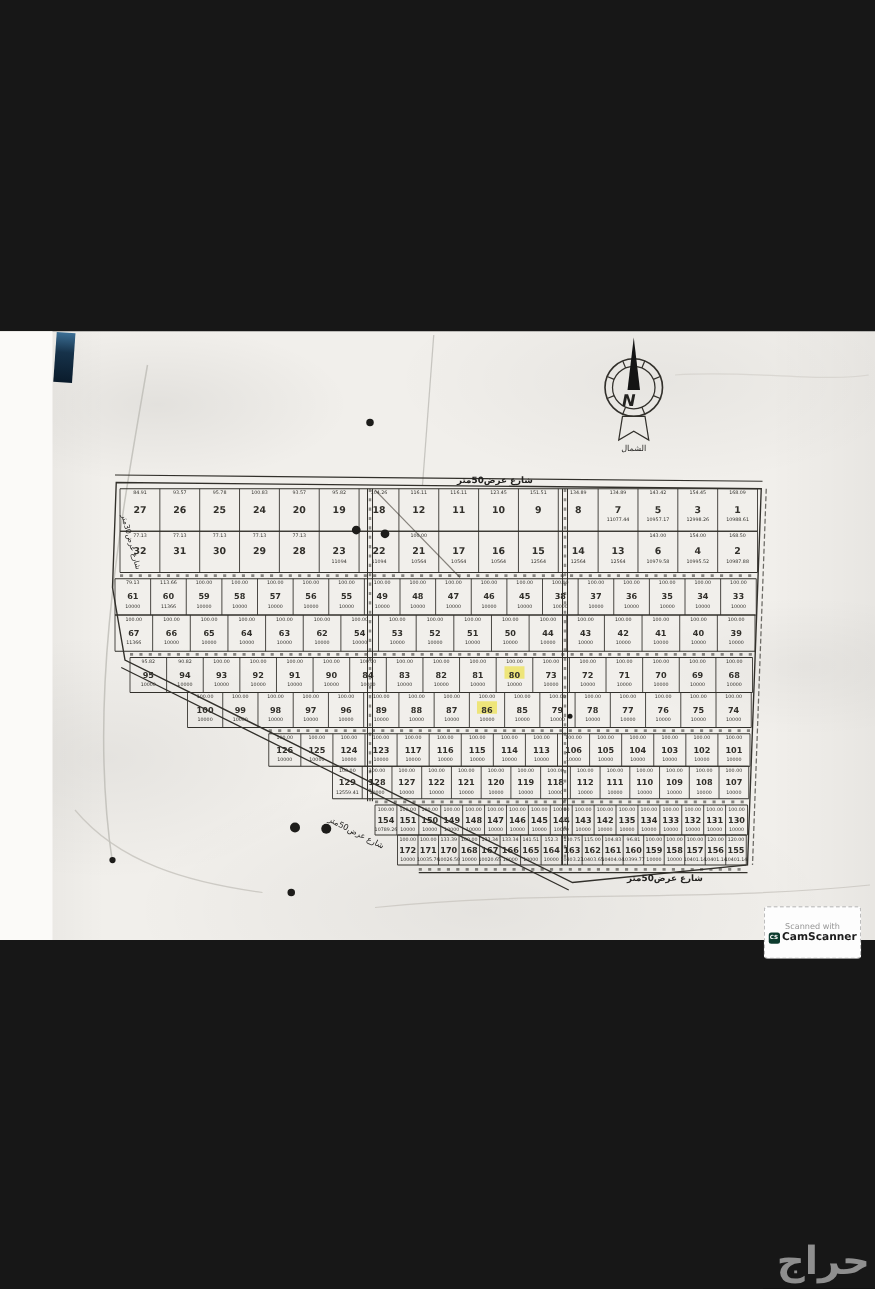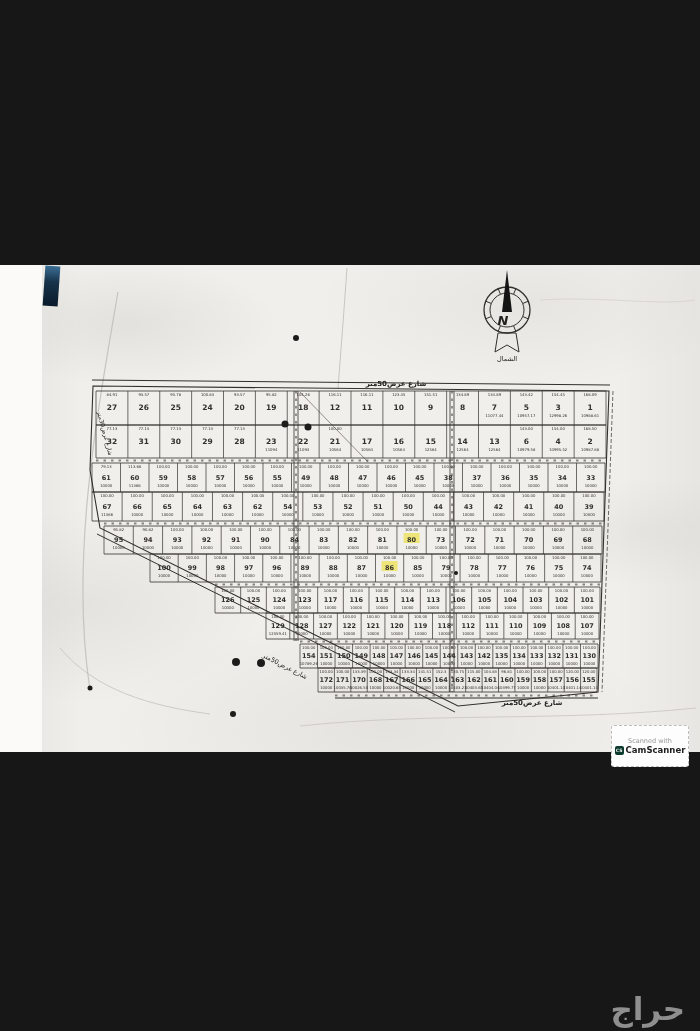--- a/index.html
+++ b/index.html
@@ -20,21 +20,21 @@
   .plan-svg{position:absolute;left:0;top:0;width:700px;height:1031px;pointer-events:none;}
   svg text{font-family:"DejaVu Sans",sans-serif;}
   .badge{position:absolute;left:611px;top:725px;width:78px;height:42px;background:#fdfdfd;
       border:1px dashed #bdbdbd;border-radius:3px;display:flex;flex-direction:column;
       align-items:center;justify-content:center;gap:1px;box-sizing:border-box;}
   .badge-l1{font-size:6.5px;line-height:7px;color:#979797;}
   .badge-l2{display:flex;align-items:flex-end;gap:2px;}
   .cs-icon{width:9px;height:9px;background:#0d3b2e;color:#fff;font-size:4.5px;font-weight:bold;
       display:flex;align-items:center;justify-content:center;border-radius:2px;}
   .badge-name{font-size:8.5px;line-height:9px;font-weight:bold;color:#1d1d1d;}
-  .watermark{position:absolute;top:991px;right:15px;font-size:31px;font-weight:bold;
+  .watermark{position:absolute;top:991px;right:4px;font-size:31px;font-weight:bold;
       color:#8f8f8f;letter-spacing:1px;}
 </style>
 </head>
 <body>
 
 <div class="screen">
 
   <div class="paper">
     <div class="left-strip"></div>
     <div class="blue-patch"></div>

